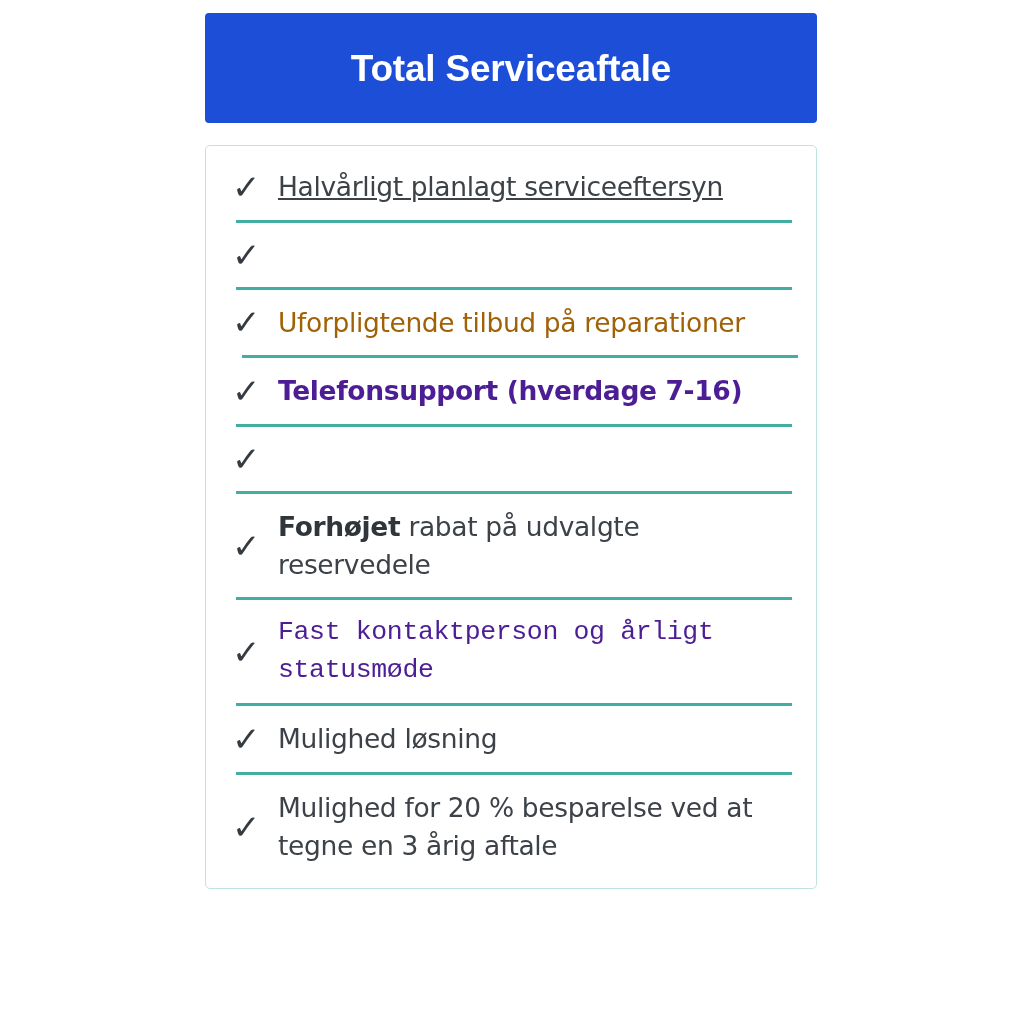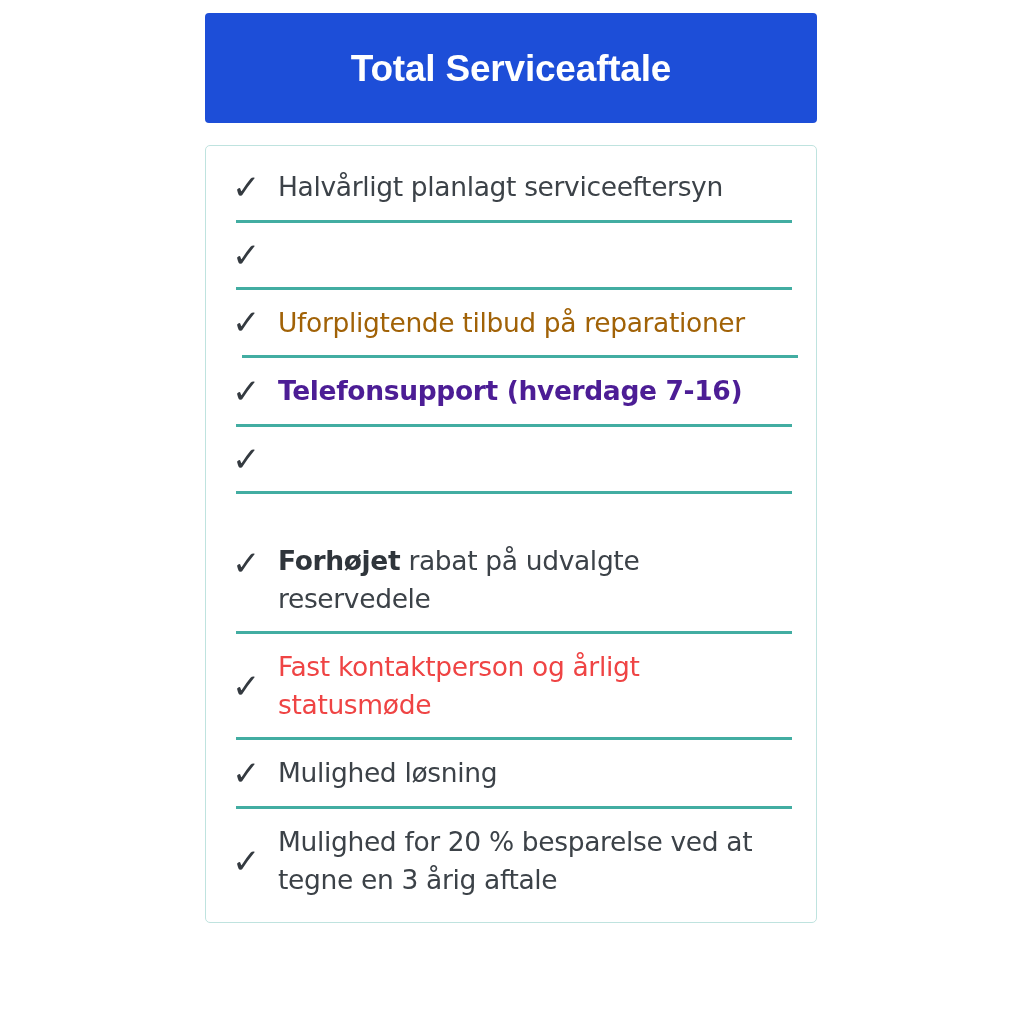--- a/index.html
+++ b/index.html
@@ -108,21 +108,21 @@
 <div id="card">
 
   <div class="card-header" style="background: #1d4ed8;">
     <div class="card-header-title" style="color: rgb(255, 255, 255);">Total Serviceaftale</div>
   </div>
 
   <div class="card-body" style="border-color: rgb(191, 227, 223);">
     <ul class="feature-list" id="feature-list">
         <li class="feature-item">
           <span class="check-icon" style="color: rgb(52, 58, 64);">✓</span>
-          <span class="feature-text" style="color: rgb(60, 66, 72);"><span>Halvårligt planlagt serviceeftersyn</span></span>
+          <span class="feature-text" style="color: rgb(60, 66, 72); text-decoration: underline;"><span>Halvårligt planlagt serviceeftersyn</span></span>
         </li>
         <div class="divider" style="background: rgb(66, 173, 162);"></div>
         <li class="feature-item">
           <span class="check-icon" style="color: rgb(52, 58, 64);">✓</span>
         </li>
         <div class="divider" style="background: rgb(66, 173, 162);"></div>
         <li class="feature-item">
           <span class="check-icon" style="color: rgb(52, 58, 64);">✓</span>
           <span class="feature-text" style="color: #a16207;"><span>Uforpligtende tilbud på reparationer</span></span>
         </li>
@@ -131,26 +131,26 @@
           <span class="check-icon" style="color: rgb(52, 58, 64);">✓</span>
           <span class="feature-text" style="color: #4c1d95; font-weight: bold;"><span>Telefonsupport (hverdage 7-16)</span></span>
         </li>
         <div class="divider" style="background: rgb(66, 173, 162);"></div>
         <li class="feature-item">
           <span class="check-icon" style="color: rgb(52, 58, 64);">✓</span>
         </li>
         <div class="divider" style="background: rgb(66, 173, 162);"></div>
         <li class="feature-item">
           <span class="check-icon" style="color: rgb(52, 58, 64);">✓</span>
-          <span class="feature-text" style="color: rgb(60, 66, 72); margin-top: 34px;"><b>Forhøjet</b><span> rabat på udvalgte reservedele</span></span>
+          <span class="feature-text" style="color: rgb(60, 66, 72);"><b>Forhøjet</b><span> rabat på udvalgte reservedele</span></span>
         </li>
         <div class="divider" style="background: rgb(66, 173, 162);"></div>
         <li class="feature-item">
           <span class="check-icon" style="color: rgb(52, 58, 64);">✓</span>
-          <span class="feature-text" style="color: #ef4444;"><span>Fast kontaktperson og årligt statusmøde</span></span>
+          <span class="feature-text" style="color: #4c1d95; font-family: Liberation Mono, monospace;"><span>Fast kontaktperson og årligt statusmøde</span></span>
         </li>
         <div class="divider" style="background: rgb(66, 173, 162);"></div>
         <li class="feature-item">
           <span class="check-icon" style="color: rgb(52, 58, 64);">✓</span>
           <span class="feature-text" style="color: rgb(60, 66, 72);"><span>Mulighed løsning</span></span>
         </li>
         <div class="divider" style="background: rgb(66, 173, 162);"></div>
         <li class="feature-item">
           <span class="check-icon" style="color: rgb(52, 58, 64);">✓</span>
           <span class="feature-text" style="color: rgb(60, 66, 72);"><span>Mulighed for 20 % besparelse ved at tegne en 3 årig aftale</span></span>

